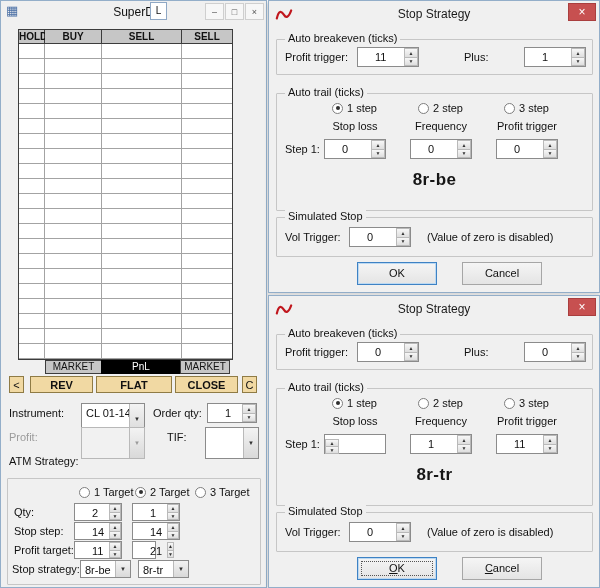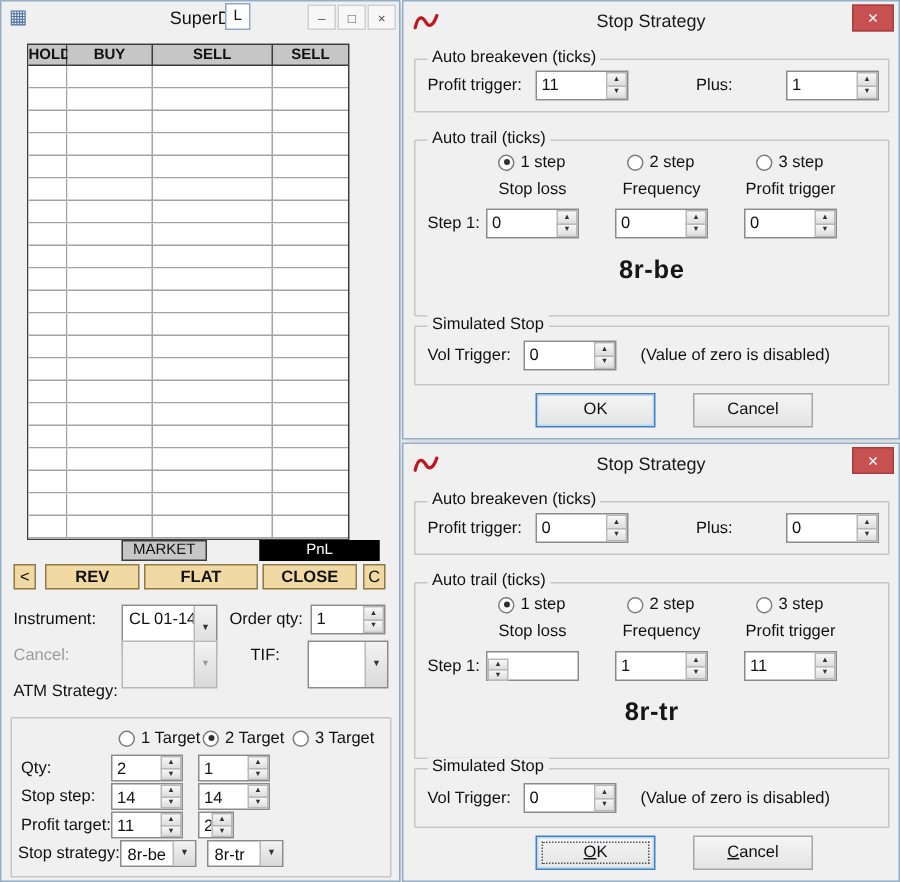--- a/index.html
+++ b/index.html
@@ -12,21 +12,21 @@
 
 .titlebar{position:absolute;left:0;top:0;right:0;height:24px;}
 .dtitle{position:absolute;left:0;right:0;top:6px;text-align:center;font-size:12px;color:#1a1a1a;}
 .nticon{position:absolute;left:6px;top:6px;width:18px;height:14px;}
 .ntpath{stroke:var(--logo_red,#c0161d);}
 .dclose{position:absolute;right:3px;top:2px;width:28px;height:18px;background:var(--close_red,#c75050);border:1px solid #a93e3e;color:#fff;display:flex;align-items:center;justify-content:center;font-size:12px;line-height:1;}
 .group{position:absolute;border:1px solid #c6c6c6;border-radius:1px;background:#f0f0f0;}
 .glabel{position:absolute;top:-8px;left:8px;background:#f0f0f0;padding:0 3px;white-space:nowrap;}
 
 .spin{position:absolute;display:flex;height:20px;background:#fff;border:1px solid #8b8b8b;}
-.spin-val{flex:1;padding:2px 3px;overflow:hidden;line-height:14px;}
+.spin-val{flex:1;padding:2px 17px;overflow:hidden;line-height:14px;}
 .spin-btns{display:flex;flex-direction:column;width:14px;}
 .sb{flex:1;display:flex;align-items:center;justify-content:center;font-size:5px;color:#333;background:linear-gradient(#f7f7f7,#dedede);border:1px solid #b9b9b9;}
 .sb+.sb{margin-top:-1px;}
 .combo{position:absolute;display:flex;height:32px;background:#fff;border:1px solid #8b8b8b;}
 .combo-val{flex:1;padding:2px 4px;overflow:hidden;white-space:nowrap;line-height:14px;}
 .combo-btn{width:15px;display:flex;align-items:center;justify-content:center;font-size:6px;color:#333;background:linear-gradient(#f3f3f3,#d9d9d9);border-left:1px solid #b9b9b9;}
 .combo.disabled{background:#f1f1f1;border-color:#b8b8b8;}
 .combo.disabled .combo-btn{color:#9a9a9a;}
 .radio{position:absolute;display:flex;align-items:center;gap:4px;white-space:nowrap;}
 .rb{width:11px;height:11px;min-width:11px;border:1px solid #7e7e7e;border-radius:50%;background:#fff;position:relative;}
@@ -50,21 +50,21 @@
 .ghead{display:flex;align-items:center;}
 .hc{height:14px;background:var(--market_gray,#c6c6c6);border-right:1px solid #3c3c3c;border-bottom:1px solid #3c3c3c;font-weight:bold;font-size:10px;text-align:center;line-height:13px;}
 .hc:last-child{border-right:none;}
 .grow{display:flex;height:15px;}
 .gc{background:#fff;border-right:1px solid #a3a3a3;border-bottom:1px solid #a3a3a3;}
 .gc:last-child{border-right:none;}
 .chold,.hhold{width:26px;}
 .cbuy,.hbuy{width:57px;}
 .cprice,.hprice{width:80px;}
 .csell,.hsell{width:50px;}
-.mrow{display:flex;margin-left:1px;gap:36px;}
+.mrow{display:flex;margin-left:1px;}
 .mspacer{width:26px;height:14px;}
 .mcell{width:57px;height:14px;background:var(--market_gray,#c6c6c6);border:1px solid #3c3c3c;font-size:10px;text-align:center;line-height:12px;}
 .pnl{width:80px;height:14px;background:var(--pnl_bg,#000);color:var(--pnl_text,#fff);border:1px solid #000;font-size:10px;text-align:center;line-height:12px;margin-left:-1px;}
 .pnl+.mcell{margin-left:-1px;width:50px;}
 .btn{position:absolute;display:flex;align-items:center;justify-content:center;font-size:11px;height:17px;}
 .tan{background:var(--accent_tan,#f1d9a3);border:1px solid #8f7b45;}
 .bold{font-weight:bold;}
 </style>
 </head>
 <body>
@@ -241,21 +241,21 @@
       </span>
     <span class="lbl" style="left:152px;top:406px;">Order qty:</span>
     <span class="spin" style="left:206px;top:402px;width:50px;">
         <span class="spin-val">1</span>
         <span class="spin-btns">
           <span class="sb">▲</span>
           <span class="sb">▼</span>
         </span>
       </span>
 
-    <span class="lbl dis" style="left:8px;top:430px;">Cancel:</span>
+    <span class="lbl dis" style="left:8px;top:430px;">Profit:</span>
     <span class="combo disabled" style="left:80px;top:426px;width:64px;">
         <span class="combo-val"></span>
         <span class="combo-btn">▼</span>
       </span>
     <span class="lbl" style="left:166px;top:430px;">TIF:</span>
     <span class="combo" style="left:204px;top:426px;width:54px;">
         <span class="combo-val"></span>
         <span class="combo-btn">▼</span>
       </span>
 

